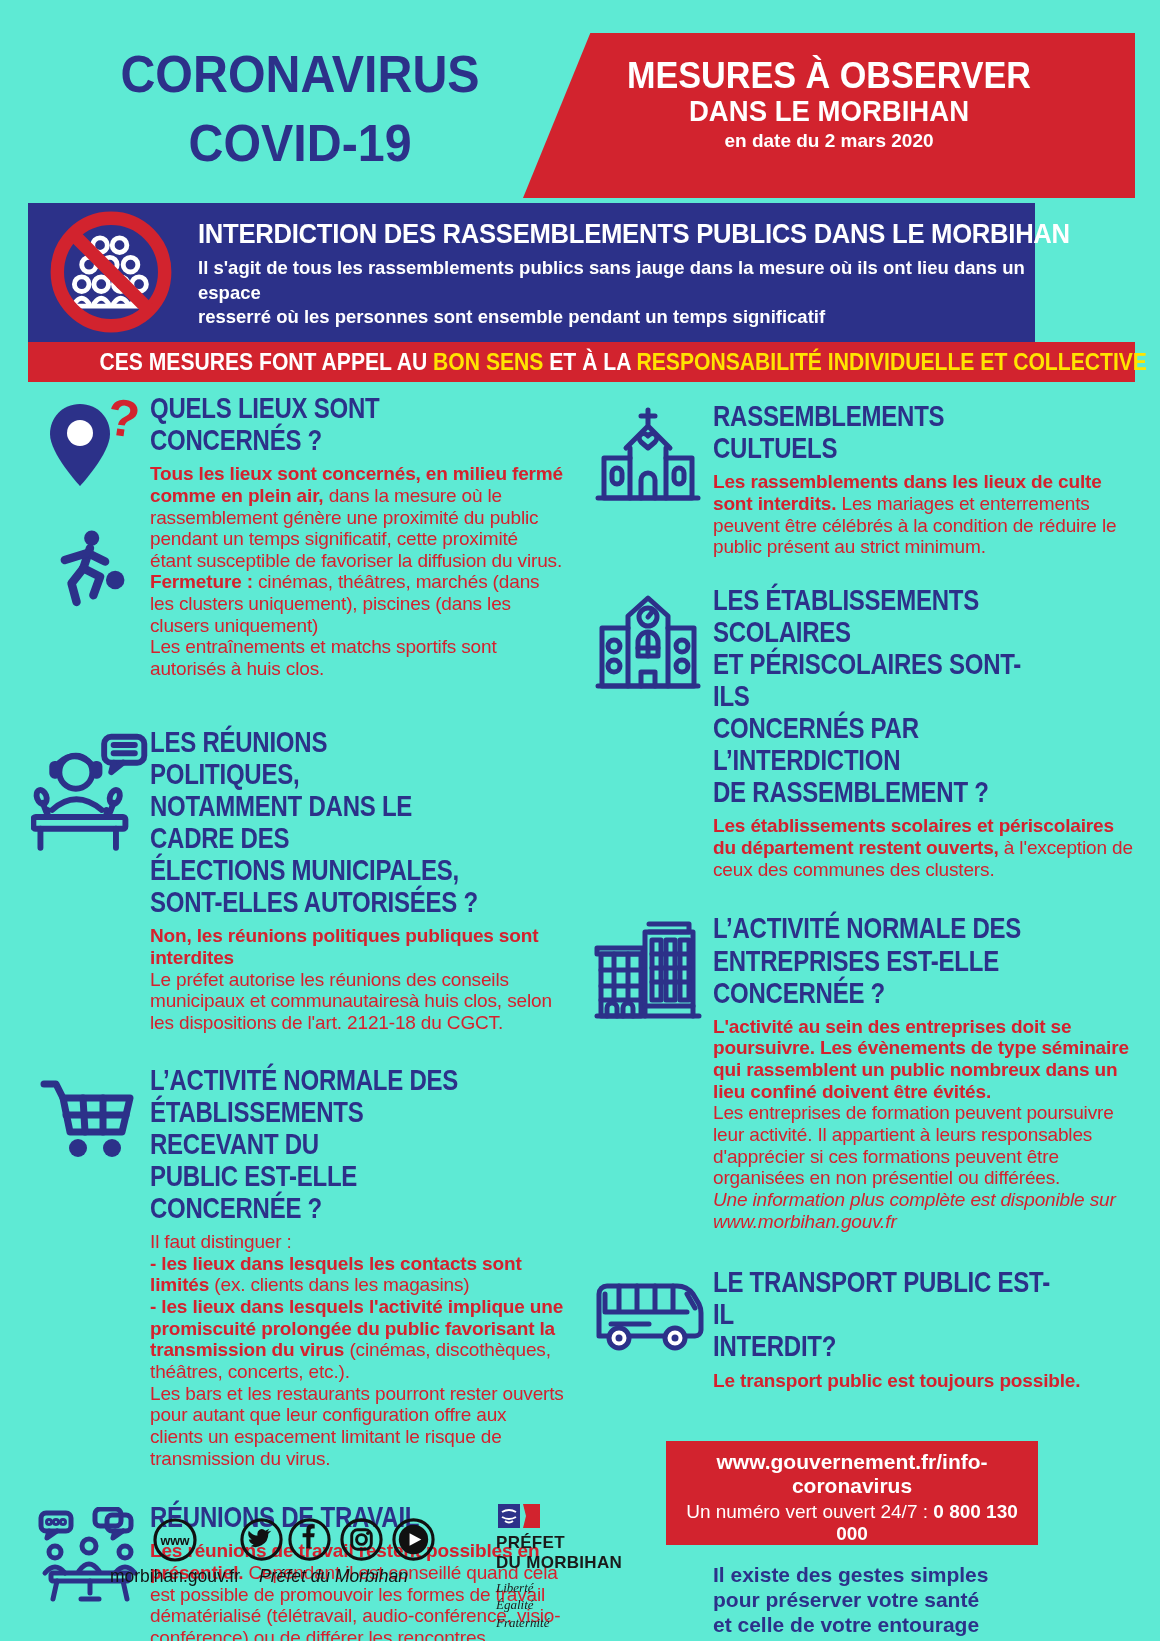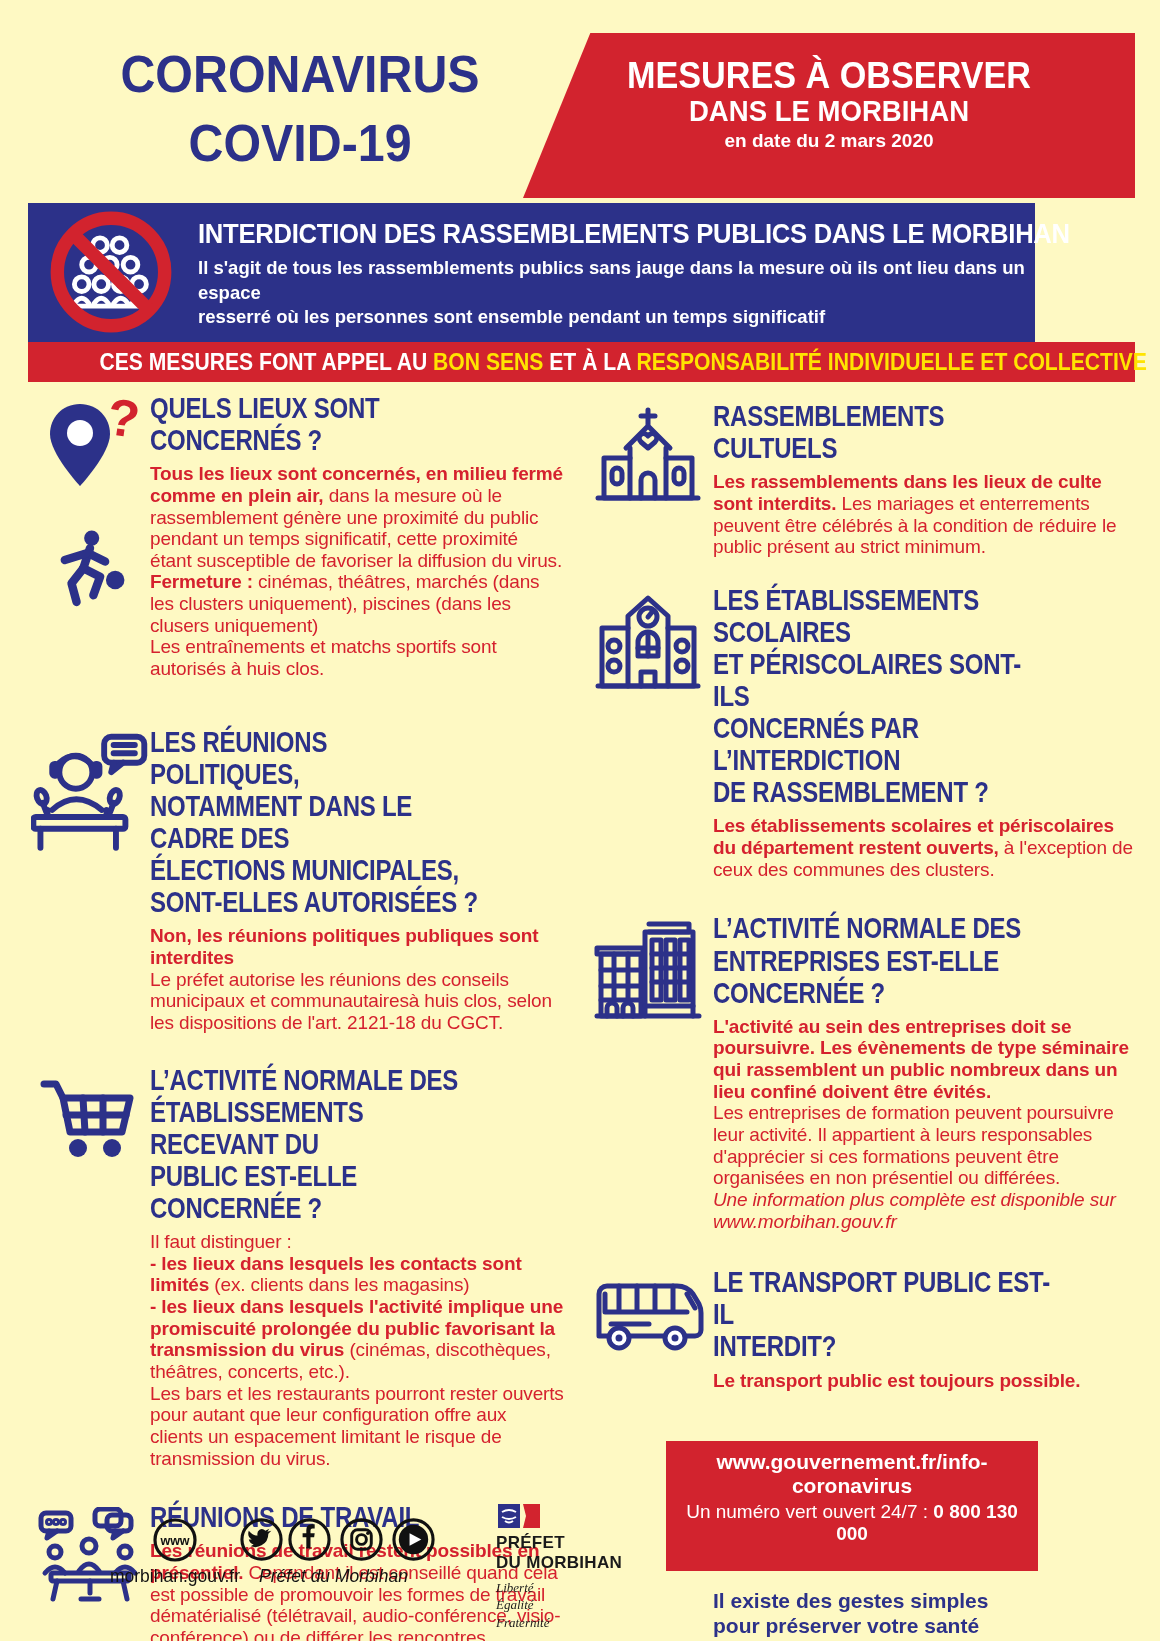--- a/index.html
+++ b/index.html
@@ -1,17 +1,17 @@
 <!DOCTYPE html>
 <html><head>
 <meta charset="utf-8">
 <style>
   html,body{margin:0;padding:0;background:#ffffff;}
   body{font-family:"Liberation Sans", sans-serif;}
-  #page{position:relative;width:1160px;height:1641px;background:#fef9c3;overflow:hidden;}
+  #page{position:relative;width:1160px;height:1641px;background:#5eead4;overflow:hidden;}
 
   
   .hdr-title{position:absolute;left:55px;top:40px;width:490px;text-align:center;
     color:#2c3189;font-weight:700;font-size:52px;line-height:69px;
     transform:scaleX(0.93);transform-origin:center top;letter-spacing:0;}
   .badge{position:absolute;left:523px;top:33px;width:612px;height:165px;background:#d2232e;
     clip-path:polygon(11% 0,100% 0,100% 100%,0 100%);color:#fff;text-align:center;
     padding-top:24px;box-sizing:border-box;}
   .badge-l1{font-size:36px;font-weight:700;transform:scaleX(0.95);transform-origin:center;line-height:1.05;}
   .badge-l2{font-size:29px;font-weight:700;transform:scaleX(0.95);transform-origin:center;line-height:1.15;}
@@ -42,21 +42,21 @@
   .text-col{flex:1;min-width:0;padding-right:6px;}
   .sec-title{color:#2c3189;font-weight:700;font-size:30px;line-height:1.07;letter-spacing:-0.3px;
     transform:scaleX(0.8);transform-origin:left top;white-space:pre-line;margin-bottom:7px;}
   .body{font-size:19px;line-height:1.14;color:#d5212e;letter-spacing:-0.15px;}
   .body p{margin:0;}
   .b{font-weight:700;}
   .it{font-style:italic;}
 
   
   .info-box{margin-left:84px;width:372px;background:#d2232e;color:#fff;text-align:center;
-    padding:9px 4px 26px 4px;box-sizing:border-box;}
+    padding:9px 4px 0 4px;box-sizing:border-box;}
   .info-box-l1{font-size:21px;font-weight:700;}
   .info-box-l2{font-size:19px;margin-top:3px;}
   .gestures{margin-left:131px;margin-top:18px;color:#2c3189;}
   .gestures-h{font-size:21px;font-weight:700;line-height:1.18;white-space:pre-line;}
 
   
   .soc{position:absolute;top:1517px;}
   .soc-label{position:absolute;top:1566px;font-size:17.5px;color:#111;text-align:center;}
   .logo{position:absolute;left:496px;top:1504px;width:150px;color:#1a1a1a;}
   .logo-flag{display:flex;gap:3px;height:24px;margin-left:2px;margin-bottom:5px;}

